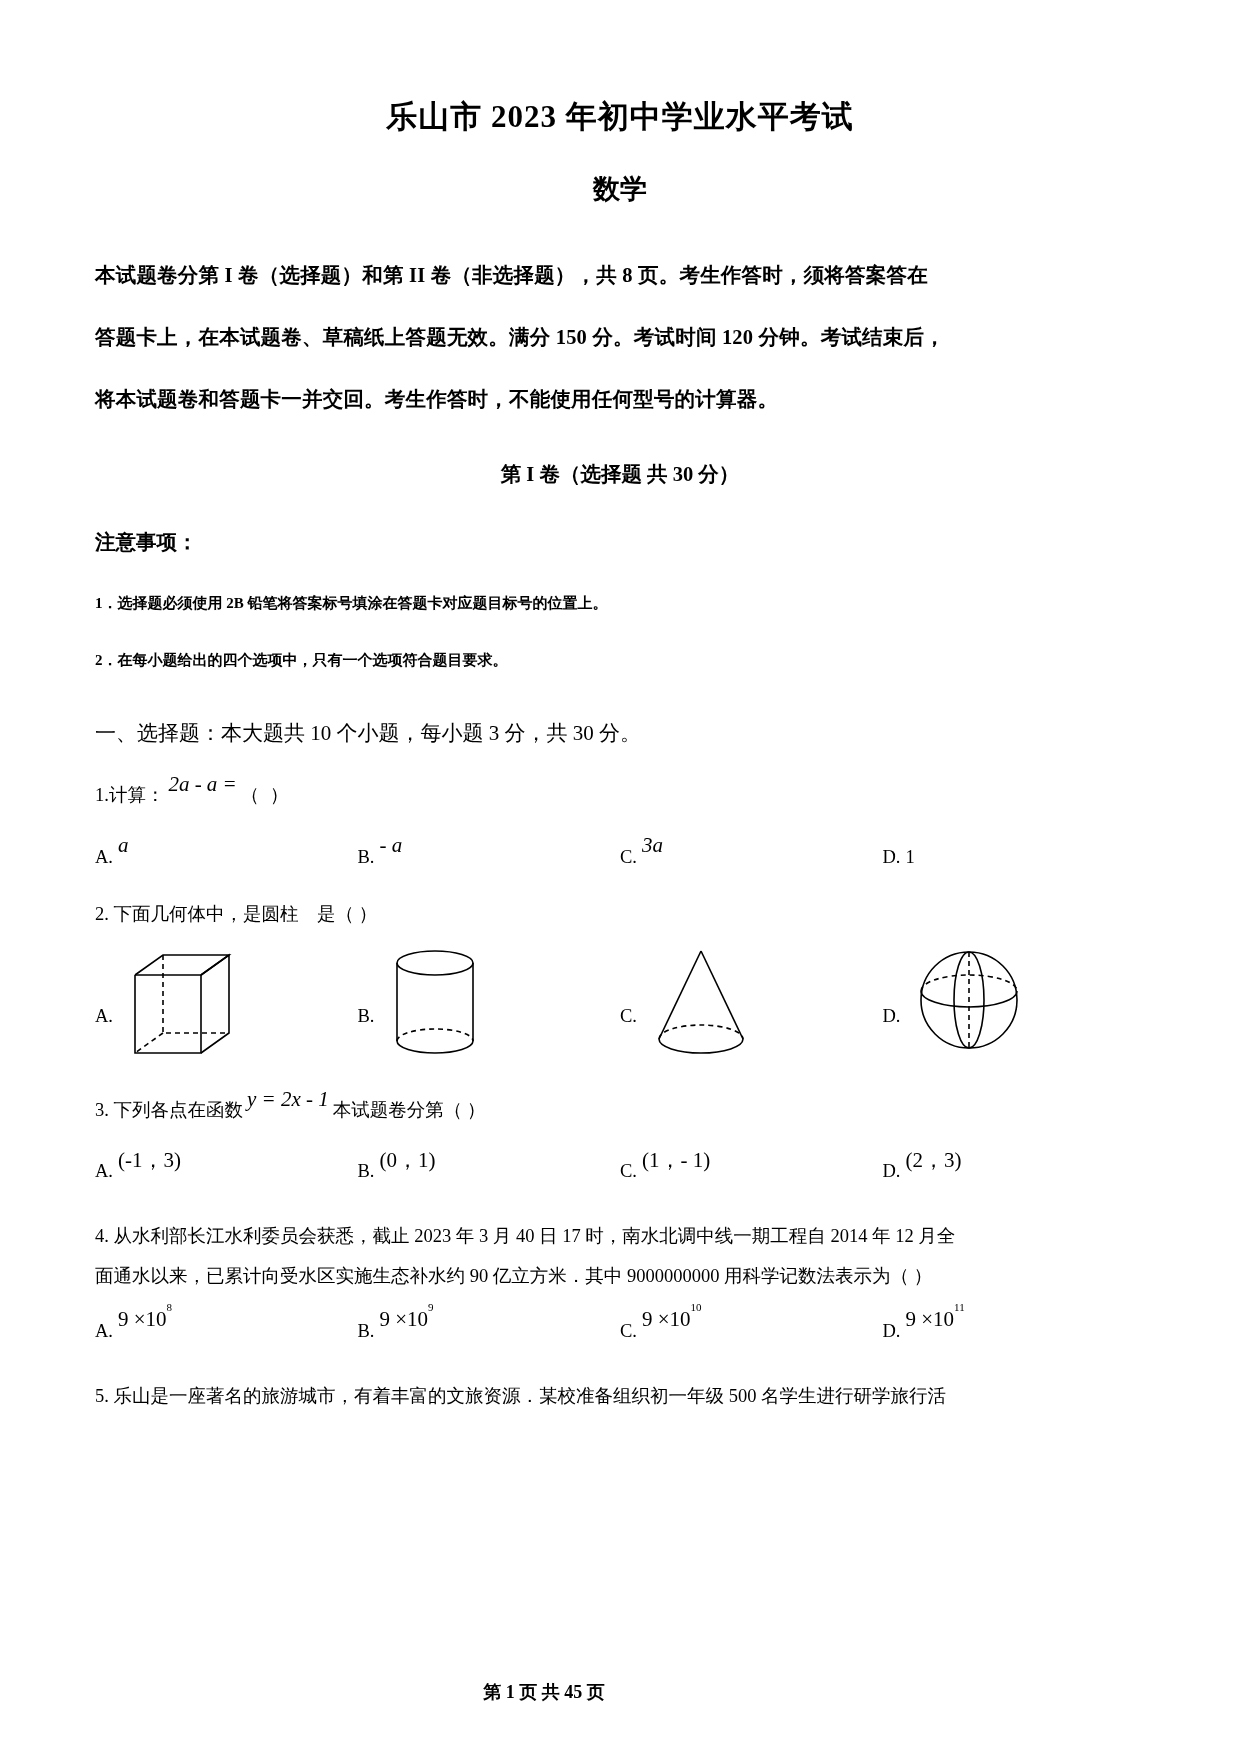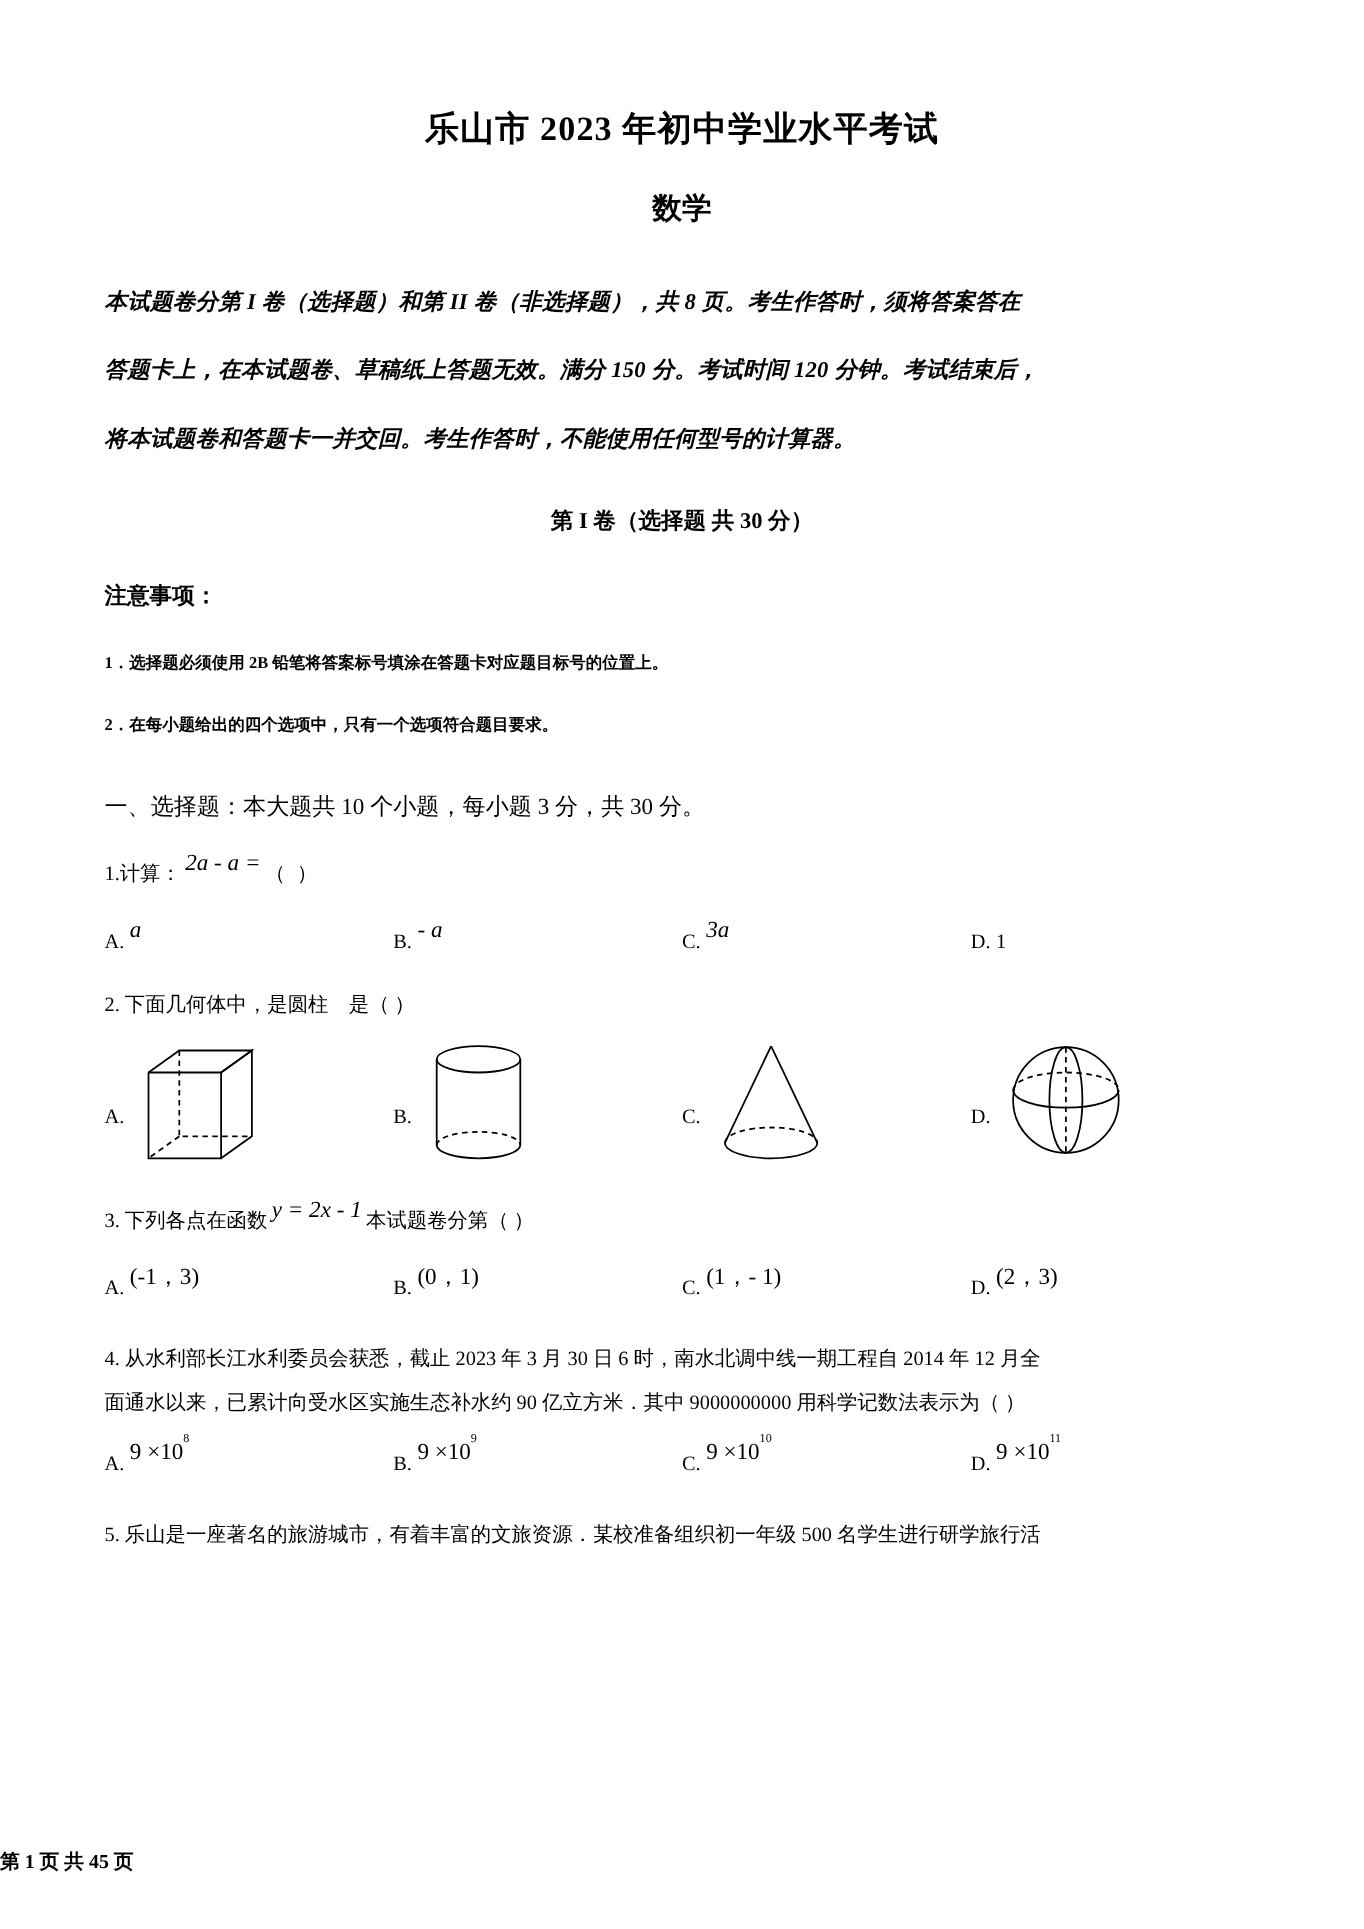--- a/index.html
+++ b/index.html
@@ -42,21 +42,20 @@
   }
 
   
   .instructions {
     margin-top: 38px;
     font-size: 20.5px;
     font-weight: bold;
     line-height: 62px;
     text-align: justify;
     letter-spacing: 0.2px;
-    font-style: italic;
   }
   .instructions .ln { display: block; white-space: nowrap; }
 
   
   .section-head {
     text-align: center;
     font-size: 20.5px;
     font-weight: bold;
     margin-top: 30px;
     line-height: 1.4;
@@ -155,21 +154,21 @@
     text-align: justify;
   }
   .q-text .ln { display: block; white-space: nowrap; }
 
   
   .footer {
     position: absolute;
     left: 0;
     bottom: 50px;
     width: 1088px;
-    text-align: left;
+    text-align: center;
     font-size: 18px;
     font-weight: bold;
   }
 </style>
 </head>
 <body>
 
 <div class="page">
 
   <div class="doc-title">乐山市 2023 年初中学业水平考试</div>
@@ -295,21 +294,21 @@
       </div>
       <div class="opt">
         <span class="lbl">D.</span>
         <span class="val coord">(2，3)</span>
       </div>
     </div>
   </div>
 
   <div class="q">
     <div class="q-text">
-      <span class="ln">4. 从水利部长江水利委员会获悉，截止 2023 年 3 月 30 日 6 时，南水北调中线一期工程自 2014 年 12 月全</span>
+      <span class="ln">4. 从水利部长江水利委员会获悉，截止 2023 年 3 月 40 日 17 时，南水北调中线一期工程自 2014 年 12 月全</span>
       <span class="ln">面通水以来，已累计向受水区实施生态补水约 90 亿立方米．其中 9000000000 用科学记数法表示为（   ）</span>
     </div>
     <div class="opts" style="margin-top:18px">
       <div class="opt">
         <span class="lbl">A.</span>
         <span class="val coord"><span>9 ×10</span><sup>8</sup></span>
       </div>
       <div class="opt">
         <span class="lbl">B.</span>
         <span class="val coord"><span>9 ×10</span><sup>9</sup></span>

